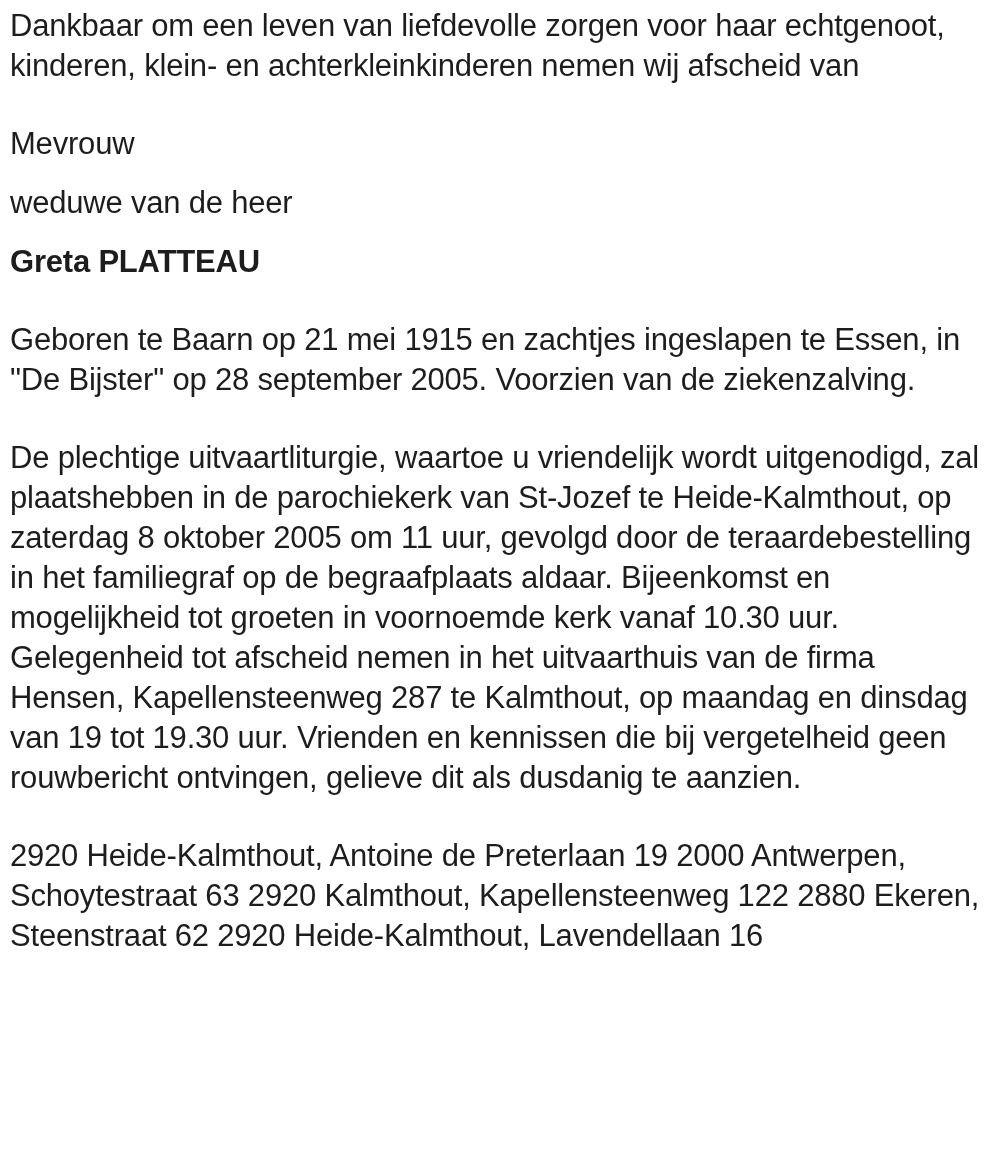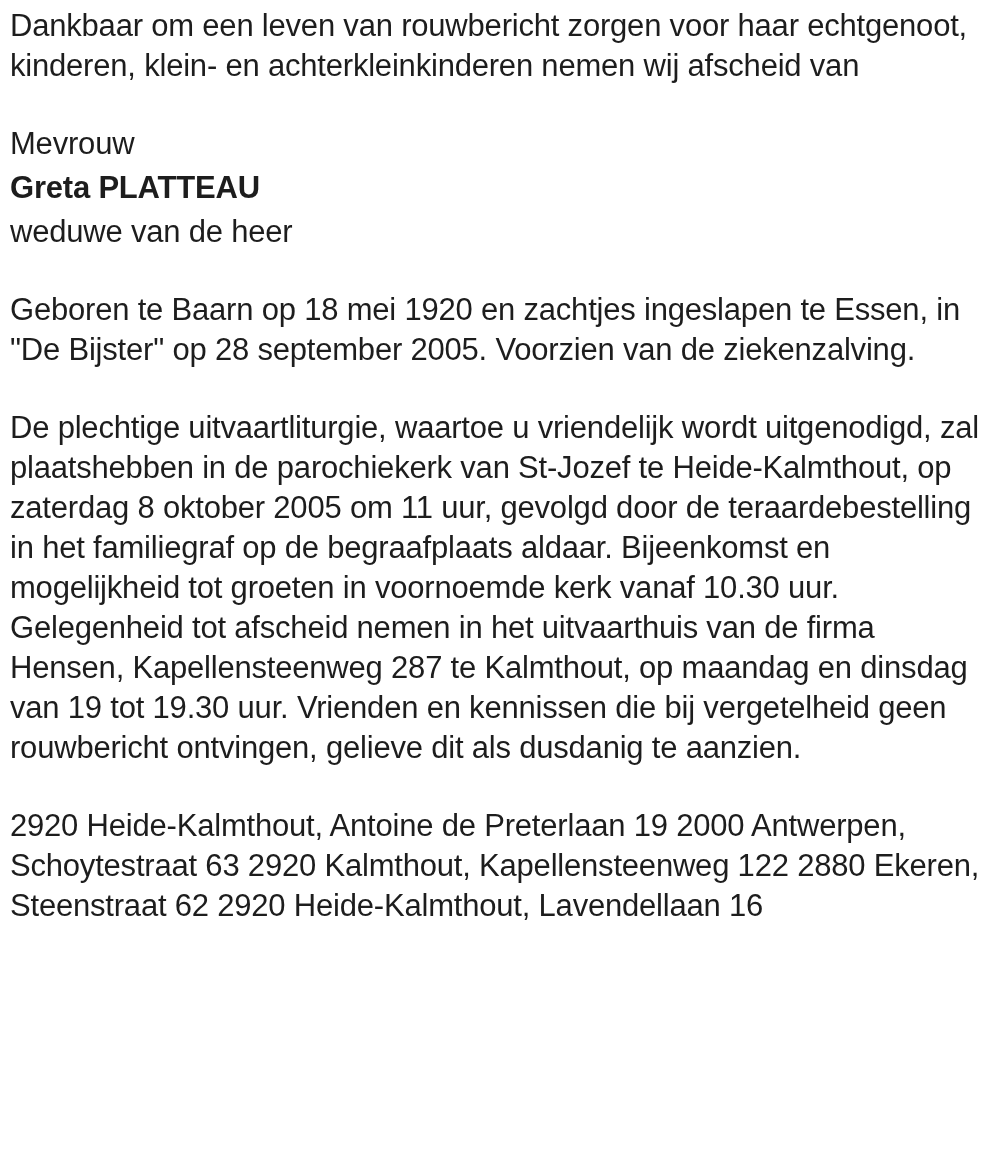--- a/index.html
+++ b/index.html
@@ -22,38 +22,38 @@
   .doc {
     max-width: 982px;
   }
   p {
     margin: 38px 0;
   }
   p:first-child {
     margin-top: 0;
   }
   p.tight {
-    margin: 4px 0;
+    margin: 19px 0;
   }
   p.bold {
     font-weight: bold;
   }
 </style>
 </head>
 <body>
 
 <div class="doc">
-  <p>Dankbaar om een leven van rouwbericht zorgen voor haar echtgenoot, kinderen, klein- en achterkleinkinderen nemen wij afscheid van</p>
+  <p>Dankbaar om een leven van liefdevolle zorgen voor haar echtgenoot, kinderen, klein- en achterkleinkinderen nemen wij afscheid van</p>
 
   <p class="tight">Mevrouw</p>
 
+  <p class="tight">weduwe van de heer</p>
+
   <p class="tight bold">Greta PLATTEAU</p>
-
-  <p class="tight">weduwe van de heer</p>
 
 
 
-  <p>Geboren te Baarn op 18 mei 1920 en zachtjes ingeslapen te Essen, in "De Bijster" op 28 september 2005. Voorzien van de ziekenzalving.</p>
+  <p>Geboren te Baarn op 21 mei 1915 en zachtjes ingeslapen te Essen, in "De Bijster" op 28 september 2005. Voorzien van de ziekenzalving.</p>
 
   <p>De plechtige uitvaartliturgie, waartoe u vriendelijk wordt uitgenodigd, zal plaatshebben in de parochiekerk van St-Jozef te Heide-Kalmthout, op zaterdag 8 oktober 2005 om 11 uur, gevolgd door de teraardebestelling in het familiegraf op de begraafplaats aldaar. Bijeenkomst en mogelijkheid tot groeten in voornoemde kerk vanaf 10.30 uur. Gelegenheid tot afscheid nemen in het uitvaarthuis van de firma Hensen, Kapellensteenweg 287 te Kalmthout, op maandag en dinsdag van 19 tot 19.30 uur. Vrienden en kennissen die bij vergetelheid geen rouwbericht ontvingen, gelieve dit als dusdanig te aanzien.</p>
 
   <p>2920 Heide-Kalmthout, Antoine de Preterlaan 19 2000 Antwerpen, Schoytestraat 63 2920 Kalmthout, Kapellensteenweg 122 2880 Ekeren, Steenstraat 62 2920 Heide-Kalmthout, Lavendellaan 16</p>
 </div>
 
 </body></html>

